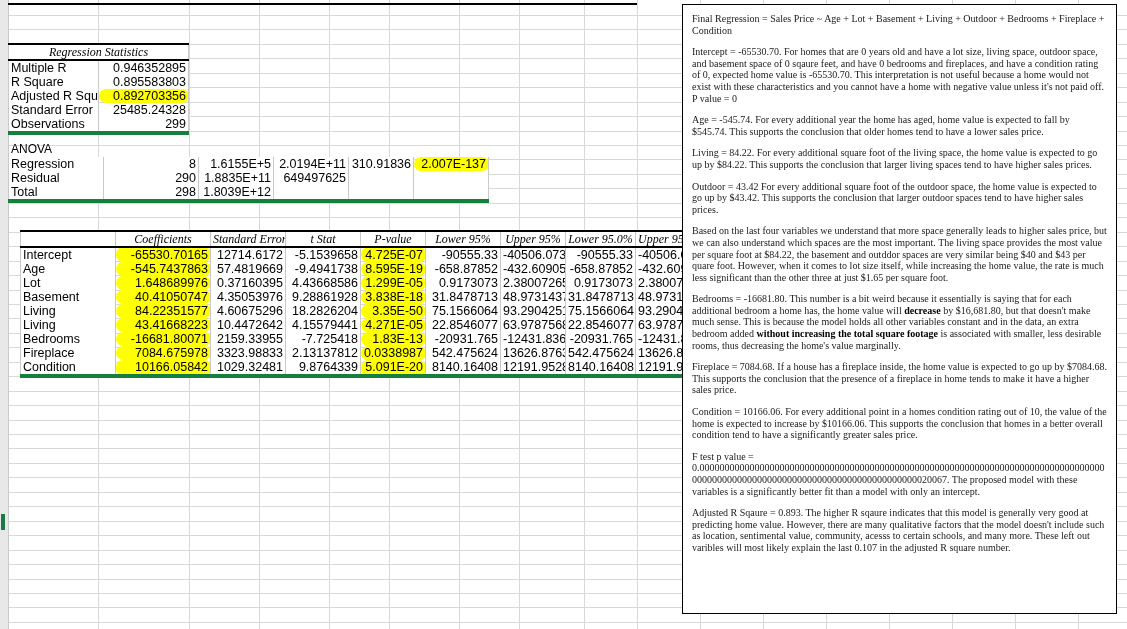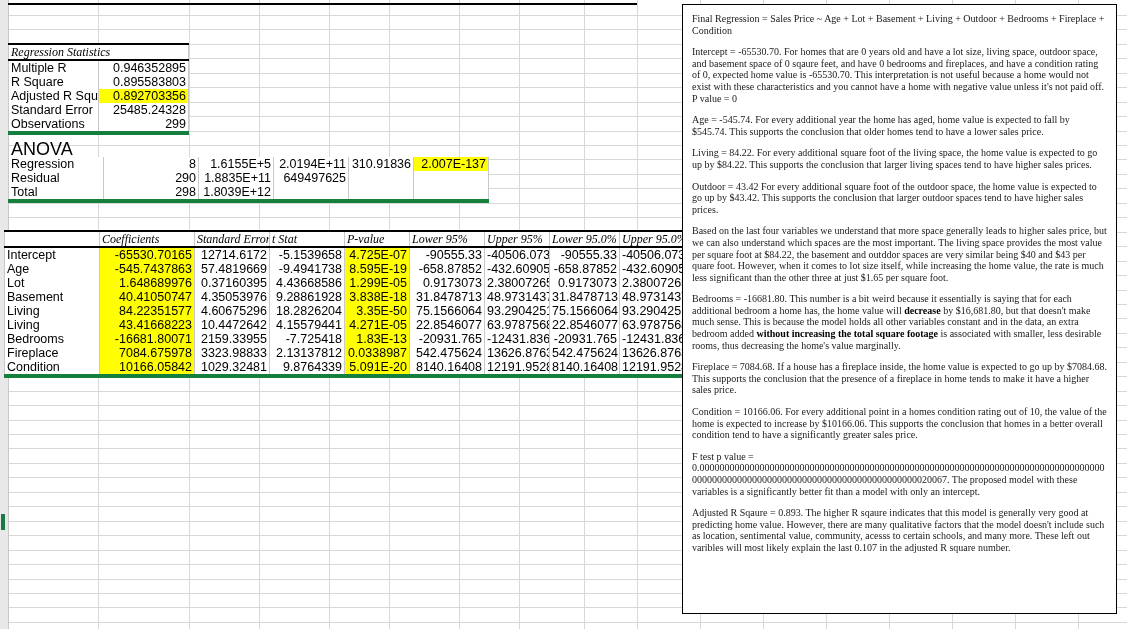--- a/index.html
+++ b/index.html
@@ -18,35 +18,35 @@
   .selmark{position:absolute;left:1px;width:4px;background:#1b7a43;}
 
   
   .otable{position:absolute;border-collapse:collapse;table-layout:fixed;
           font-size:12.5px;color:#000;background:transparent;}
   .otable td{
     height:14px;line-height:14px;padding:0 2px;
     border-left:1px solid #c9c9c9;border-right:1px solid #c9c9c9;
     overflow:hidden;white-space:nowrap;background:#ffffff;
   }
-  .otable tr.hdr td{font-style:italic;text-align:left;
+  .otable tr.hdr td{font-style:italic;text-align:center;
     font-family:"Liberation Serif","DejaVu Serif",serif;font-size:12px;
     border-bottom:2px solid #000;}
   .otable tr.toprule td{border-top:2px solid #000;}
   .otable tr.botrule td{border-bottom:4px solid #15803d;}
   .lbl{text-align:left;}
   .num{text-align:right;}
-  .hl{background:#ffff00 !important;}
+  .hl{background:#ffff00 !important;border-radius:7px;}
 
   
   .c0{width:90px;} .c1{width:90px;} .c2{width:70px;} .c3{width:70px;}
   .c4{width:60px;} .c5{width:70px;} .c6{width:60px;} .c7{width:65px;} .c8{width:62px;}
 
   
-  #anova-cell{position:absolute;font-size:18px;line-height:14px;height:14px;}
+  #anova-cell{position:absolute;font-size:12px;line-height:14px;height:14px;}
 
   
   #notes{
     position:absolute;left:682px;top:4px;width:435px;height:610px;
     border:1px solid #000;background:#ffffff;box-sizing:border-box;
     padding:8px 9px 6px 9px;overflow:hidden;
   }
   #notes p{
     margin:0 0 10px 0;
     font-size:10px;line-height:11.6px;color:#1a1a1a;
@@ -177,21 +177,21 @@
     <td class="c0 lbl">Total</td>
     <td class="c1 num">298</td>
     <td class="c2 num">1.8039E+12</td>
     <td class="c3 num"></td>
     <td class="c4 num"></td>
     <td class="c5 num"></td>
   </tr>
 </tbody>
   </table>
 
-<table class="otable" id="tbl-coef" style="left:4px;top:230px;width:629px;padding-left:16px;">
+<table class="otable" id="tbl-coef" style="left:20px;top:230px;width:629px;padding-left:16px;">
   <tbody>
       <tr class="hdr toprule">
     <td class="c0"></td>
     <td class="c1">Coefficients</td>
     <td class="c2">Standard Error</td>
     <td class="c3">t Stat</td>
     <td class="c4">P-value</td>
     <td class="c5">Lower 95%</td>
     <td class="c6">Upper 95%</td>
     <td class="c7">Lower 95.0%</td>

